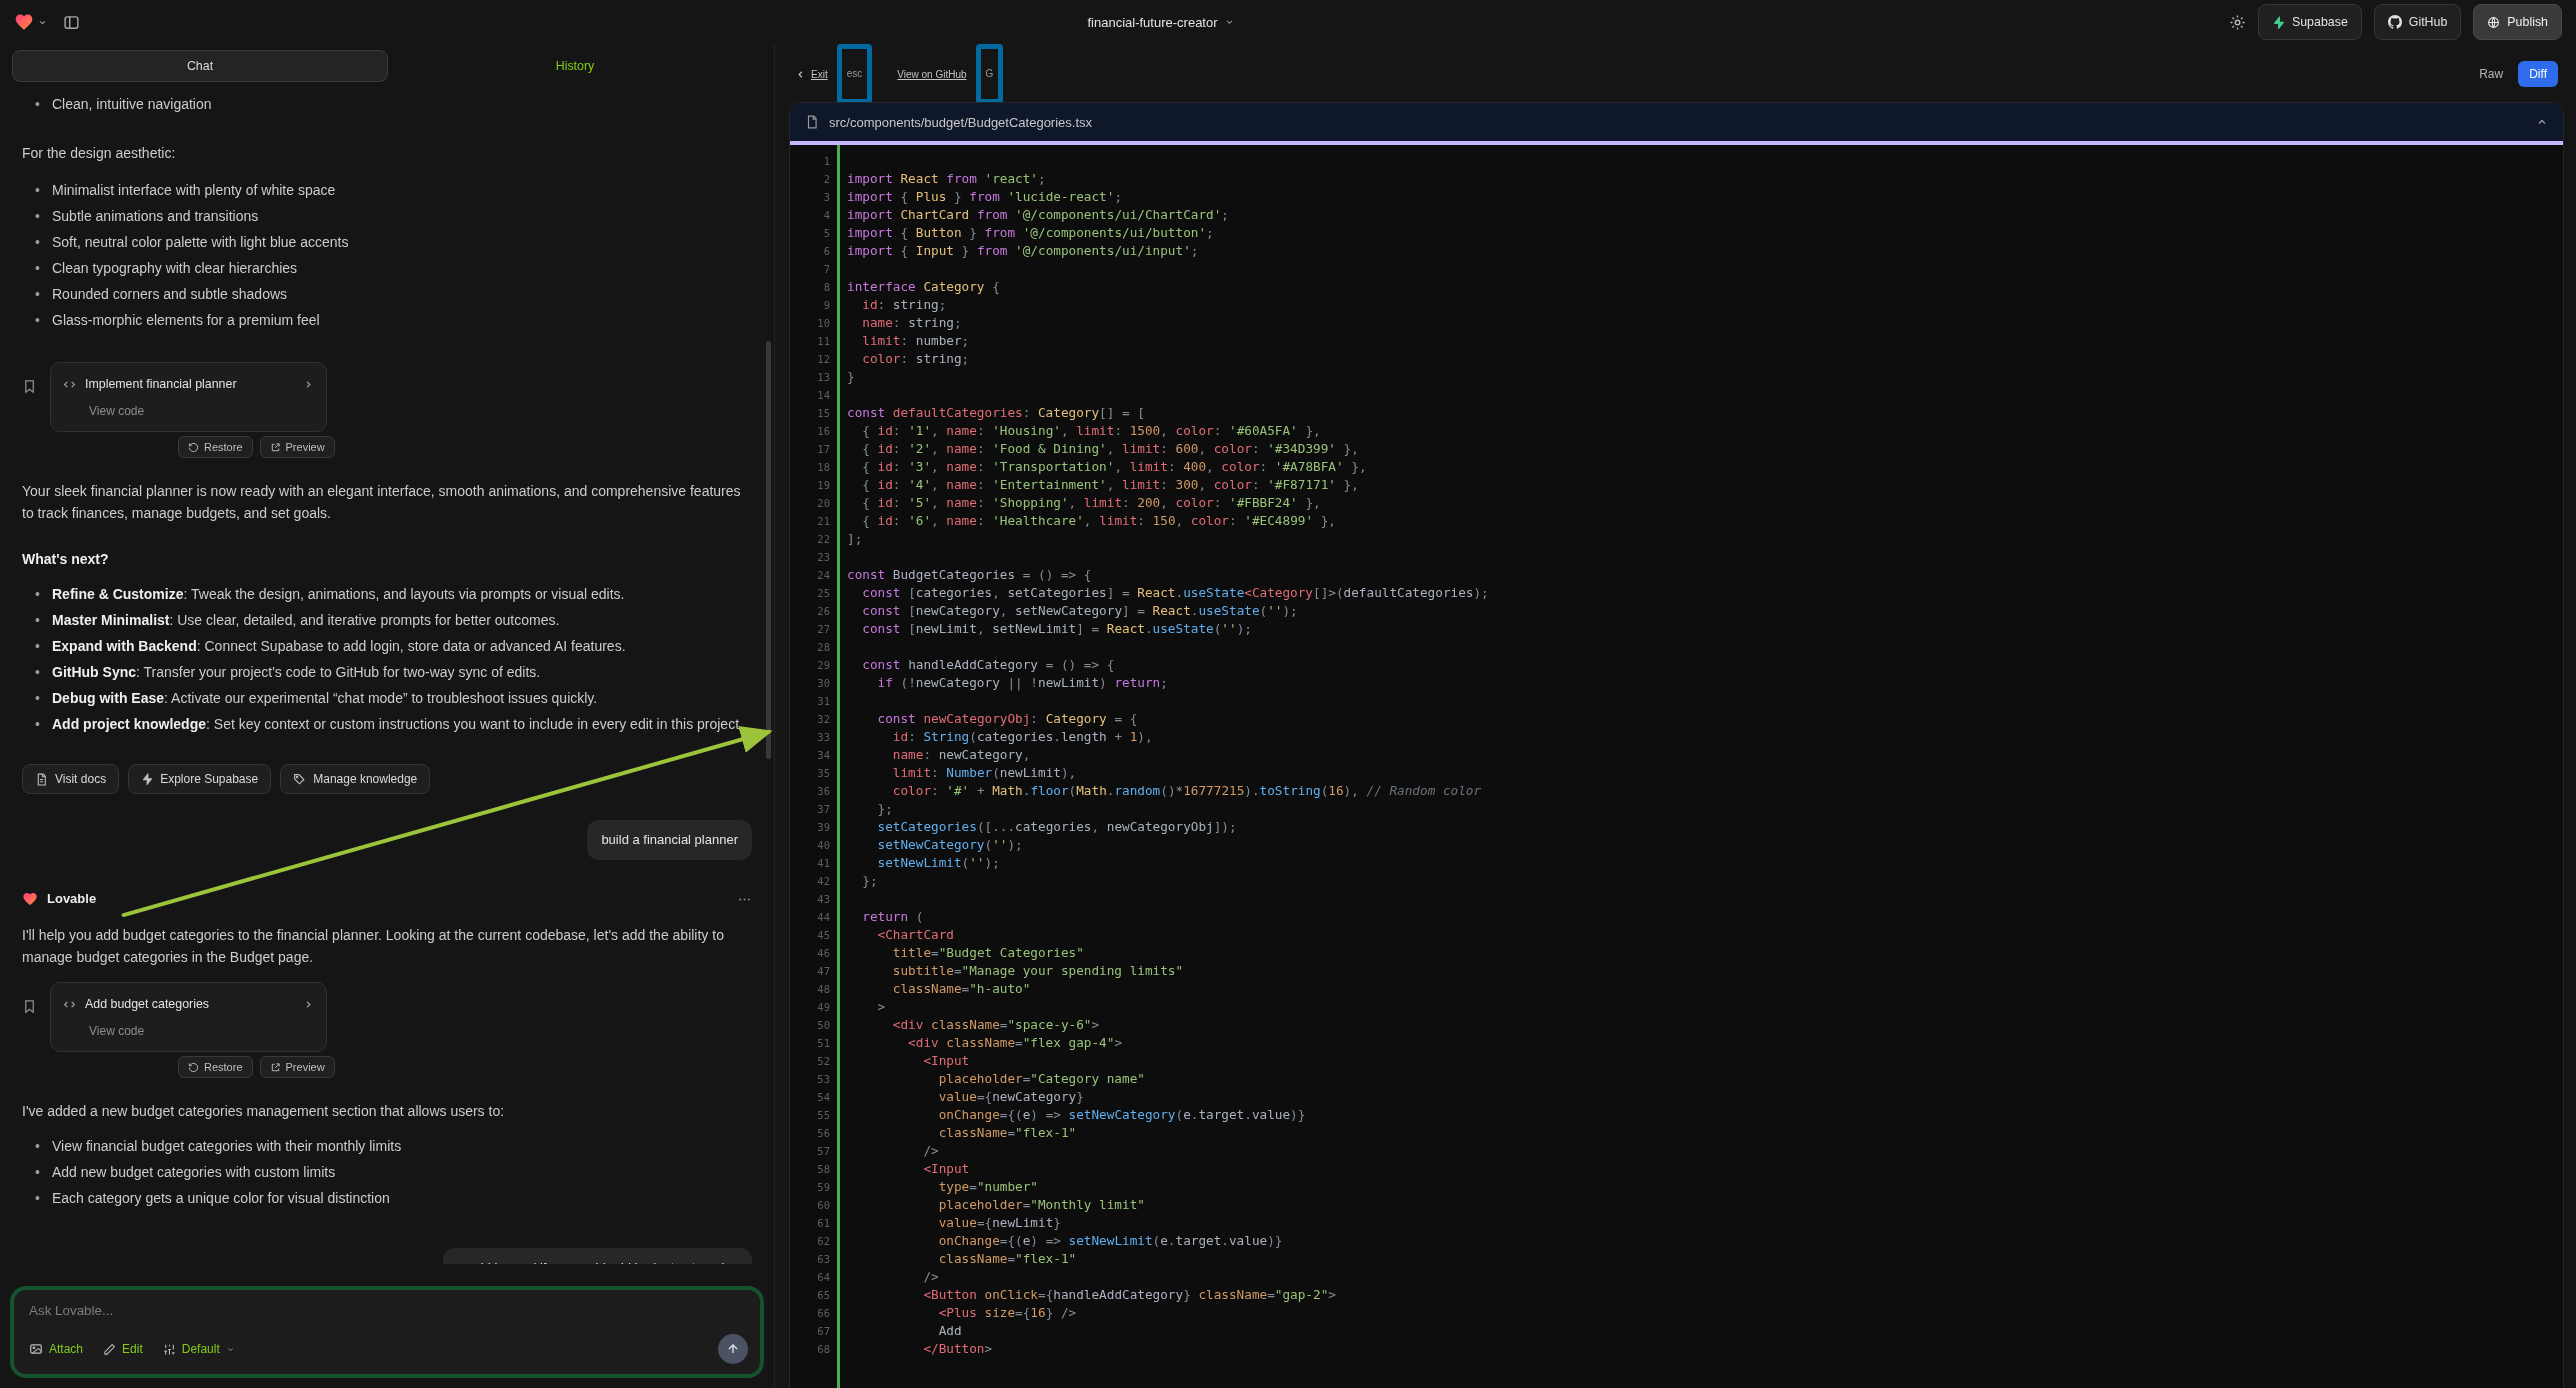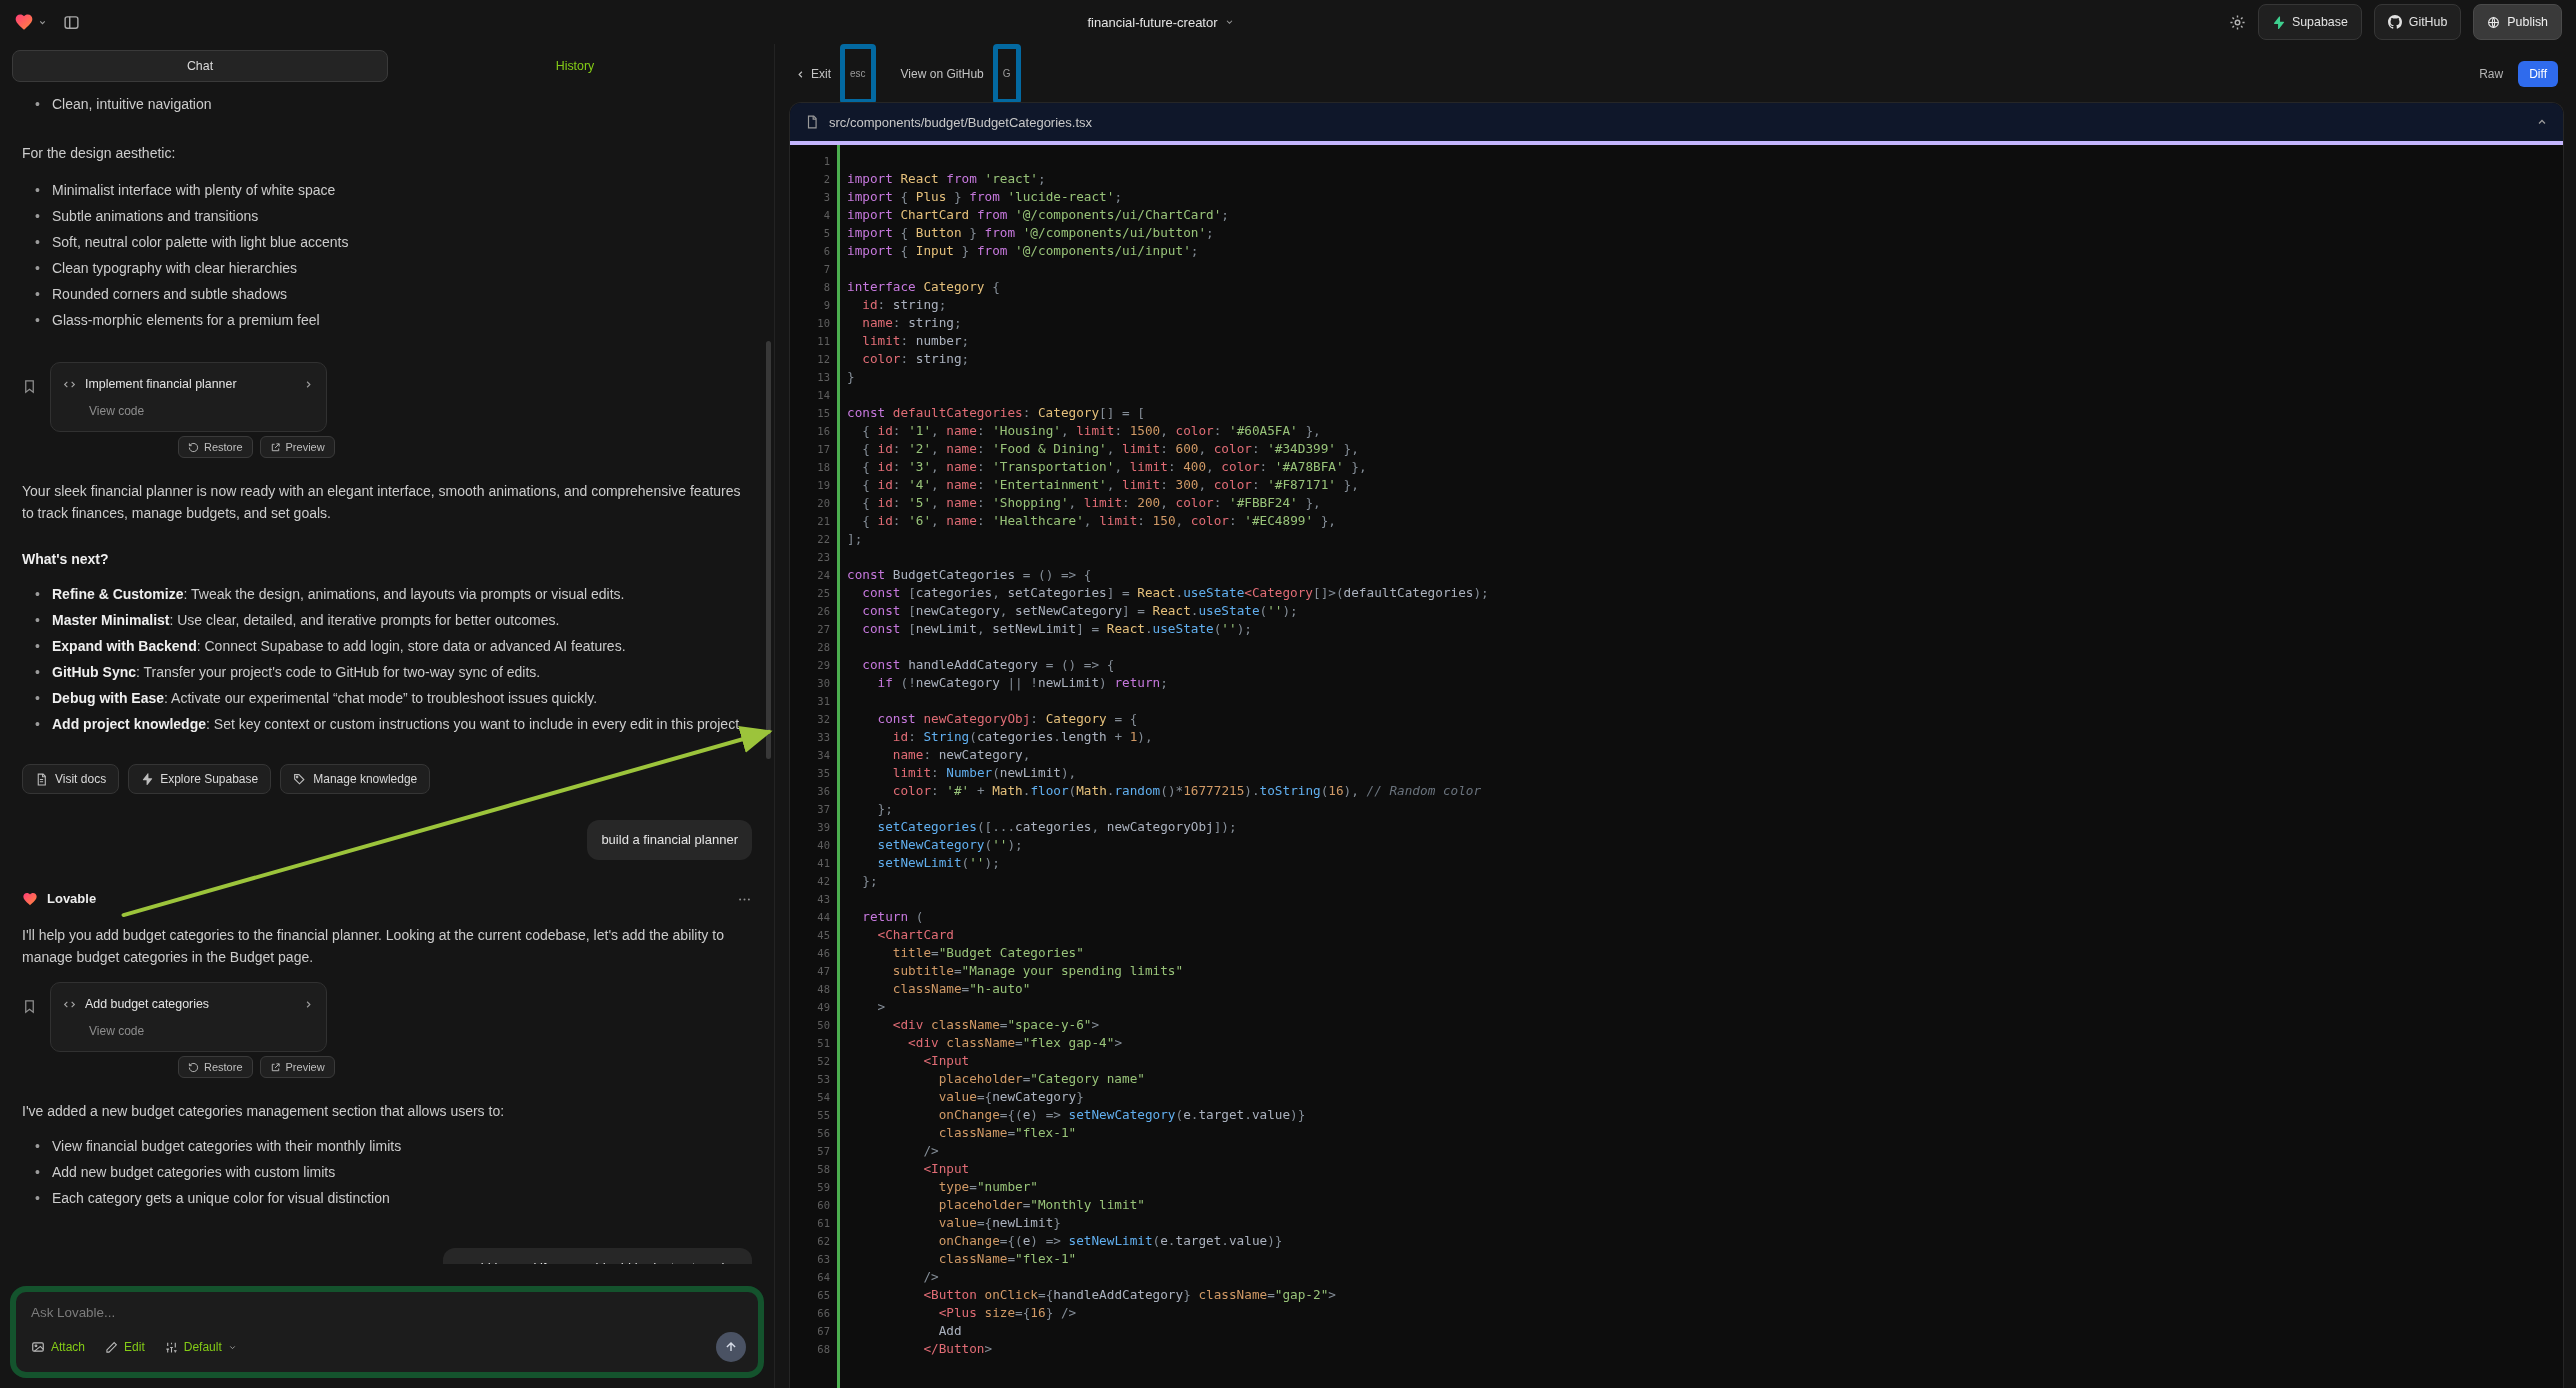--- a/index.html
+++ b/index.html
@@ -48,31 +48,31 @@
   .user-msg{align-self:flex-end;background:#272727;border-radius:12px;padding:9px 14px;font-size:13px;color:#e4e4e4;margin-top:26px;max-width:498px;}
   .user-msg.second{margin-top:34px;}
   .assist-head{display:flex;align-items:center;gap:9px;margin-top:28px;}
   .assist-head .name{font-size:13px;font-weight:bold;color:#ececec;}
   .assist-head .more{margin-left:auto;display:flex;cursor:pointer;background:none;border:none;}
   .p-tight{margin-top:14px;}
 
   .scroll-thumb{position:absolute;right:3px;top:297px;width:5px;height:418px;background:#383838;border-radius:3px;}
 
   
-  .composer{margin-top:22px;background:#1c1c1c;border:6px solid #14532d;border-radius:16px;padding:13px 12px 10px 15px;height:92px;display:flex;flex-direction:column;flex:0 0 92px;}
+  .composer{margin-top:22px;background:#1c1c1c;border:4px solid #14532d;border-radius:16px;padding:13px 12px 10px 15px;height:92px;display:flex;flex-direction:column;flex:0 0 92px;}
   .composer textarea{background:transparent;border:none;outline:none;resize:none;color:#e0e0e0;font-size:13.4px;font-family:"Liberation Sans",sans-serif;flex:1;}
   .composer textarea::placeholder{color:#7c7c7c;}
   .comp-row{display:flex;align-items:center;gap:20px;}
   .comp-btn{display:flex;align-items:center;gap:6px;font-size:12px;color:#84cc16;background:none;border:none;cursor:pointer;}
   .send-btn{margin-left:auto;width:30px;height:30px;border-radius:50%;background:#4a5263;border:none;display:flex;align-items:center;justify-content:center;cursor:pointer;}
 
   
   .codeside{flex:1;display:flex;flex-direction:column;padding:10px 12px 0 14px;min-width:0;}
   .code-toolbar{height:40px;display:flex;align-items:center;gap:9px;padding:0 6px;margin-bottom:8px;flex:0 0 40px;}
-  .ct-btn{display:flex;align-items:center;gap:5px;color:#c3c3c3;font-size:12px;background:none;border:none;cursor:pointer;}
+  .ct-btn{display:flex;align-items:center;gap:5px;color:#c3c3c3;font-size:10px;background:none;border:none;cursor:pointer;text-decoration:underline;}
   .ct-gh{margin-left:16px;}
   .kbd{font-size:10px;color:#9a9a9a;border:5px solid #0369a1;border-radius:4px;padding:20px 5px;line-height:1;}
   .ct-spacer{flex:1;}
   .ct-raw{color:#b5b5b5;font-size:12px;background:none;border:none;cursor:pointer;margin-right:6px;}
   .ct-diff{background:#2f6bed;color:#ffffff;font-size:12px;border:none;border-radius:6px;padding:6px 11px;cursor:pointer;}
   .code-card{flex:1;background:#0d0d0d;border:1px solid #262626;border-bottom:none;border-radius:12px 12px 0 0;overflow:hidden;display:flex;flex-direction:column;}
   .file-header{height:42px;flex:0 0 42px;display:flex;align-items:center;gap:10px;padding:0 15px;background:#0f172a;border-bottom:4px solid #c4b5fd;font-size:13px;color:#c8c8c8;}
   .file-header .chev-up{margin-left:auto;display:flex;cursor:pointer;background:none;border:none;}
   .code-lines{flex:1;overflow:hidden;padding-top:7px;position:relative;font-family:"DejaVu Sans Mono",monospace;font-size:12.7px;}
   .code-lines::before{content:'';position:absolute;left:47px;top:0;bottom:0;width:3px;background:#4caf50;}

